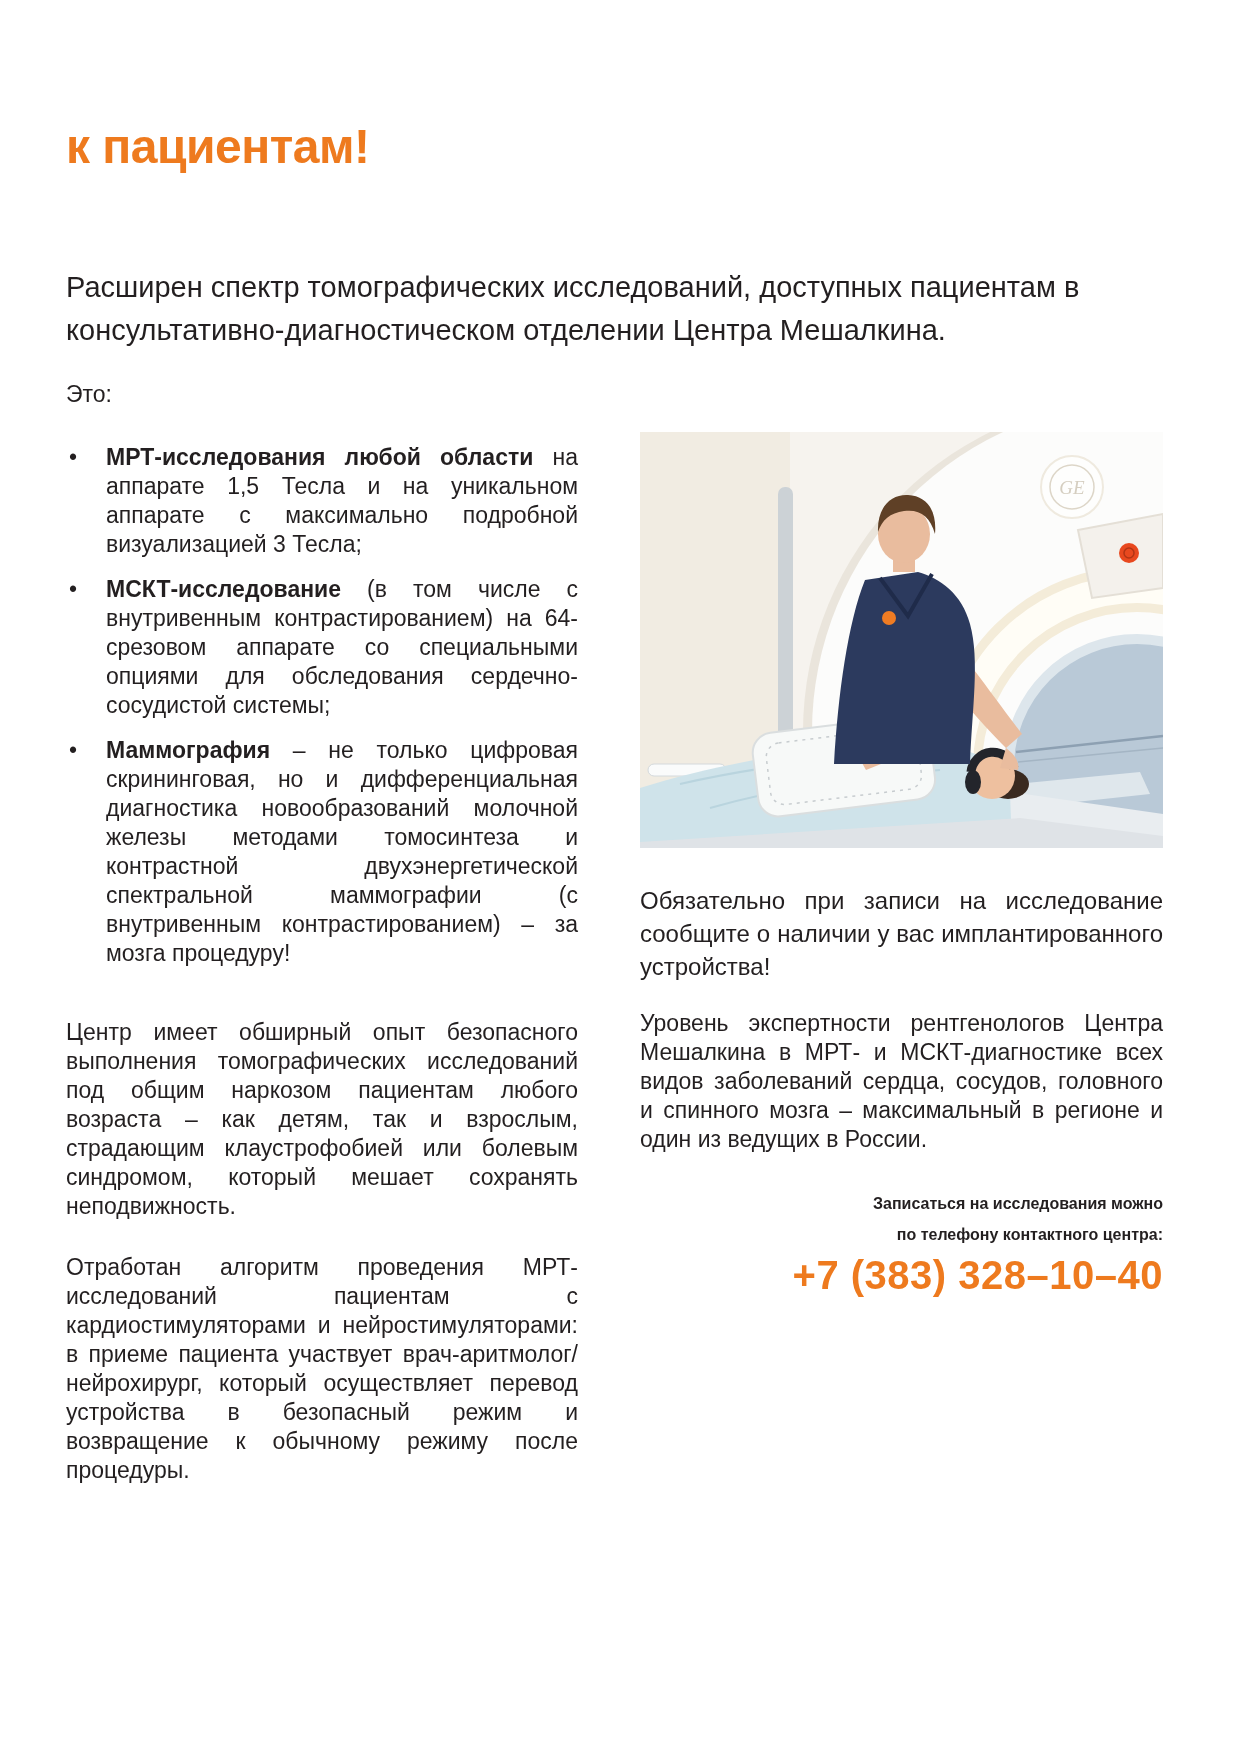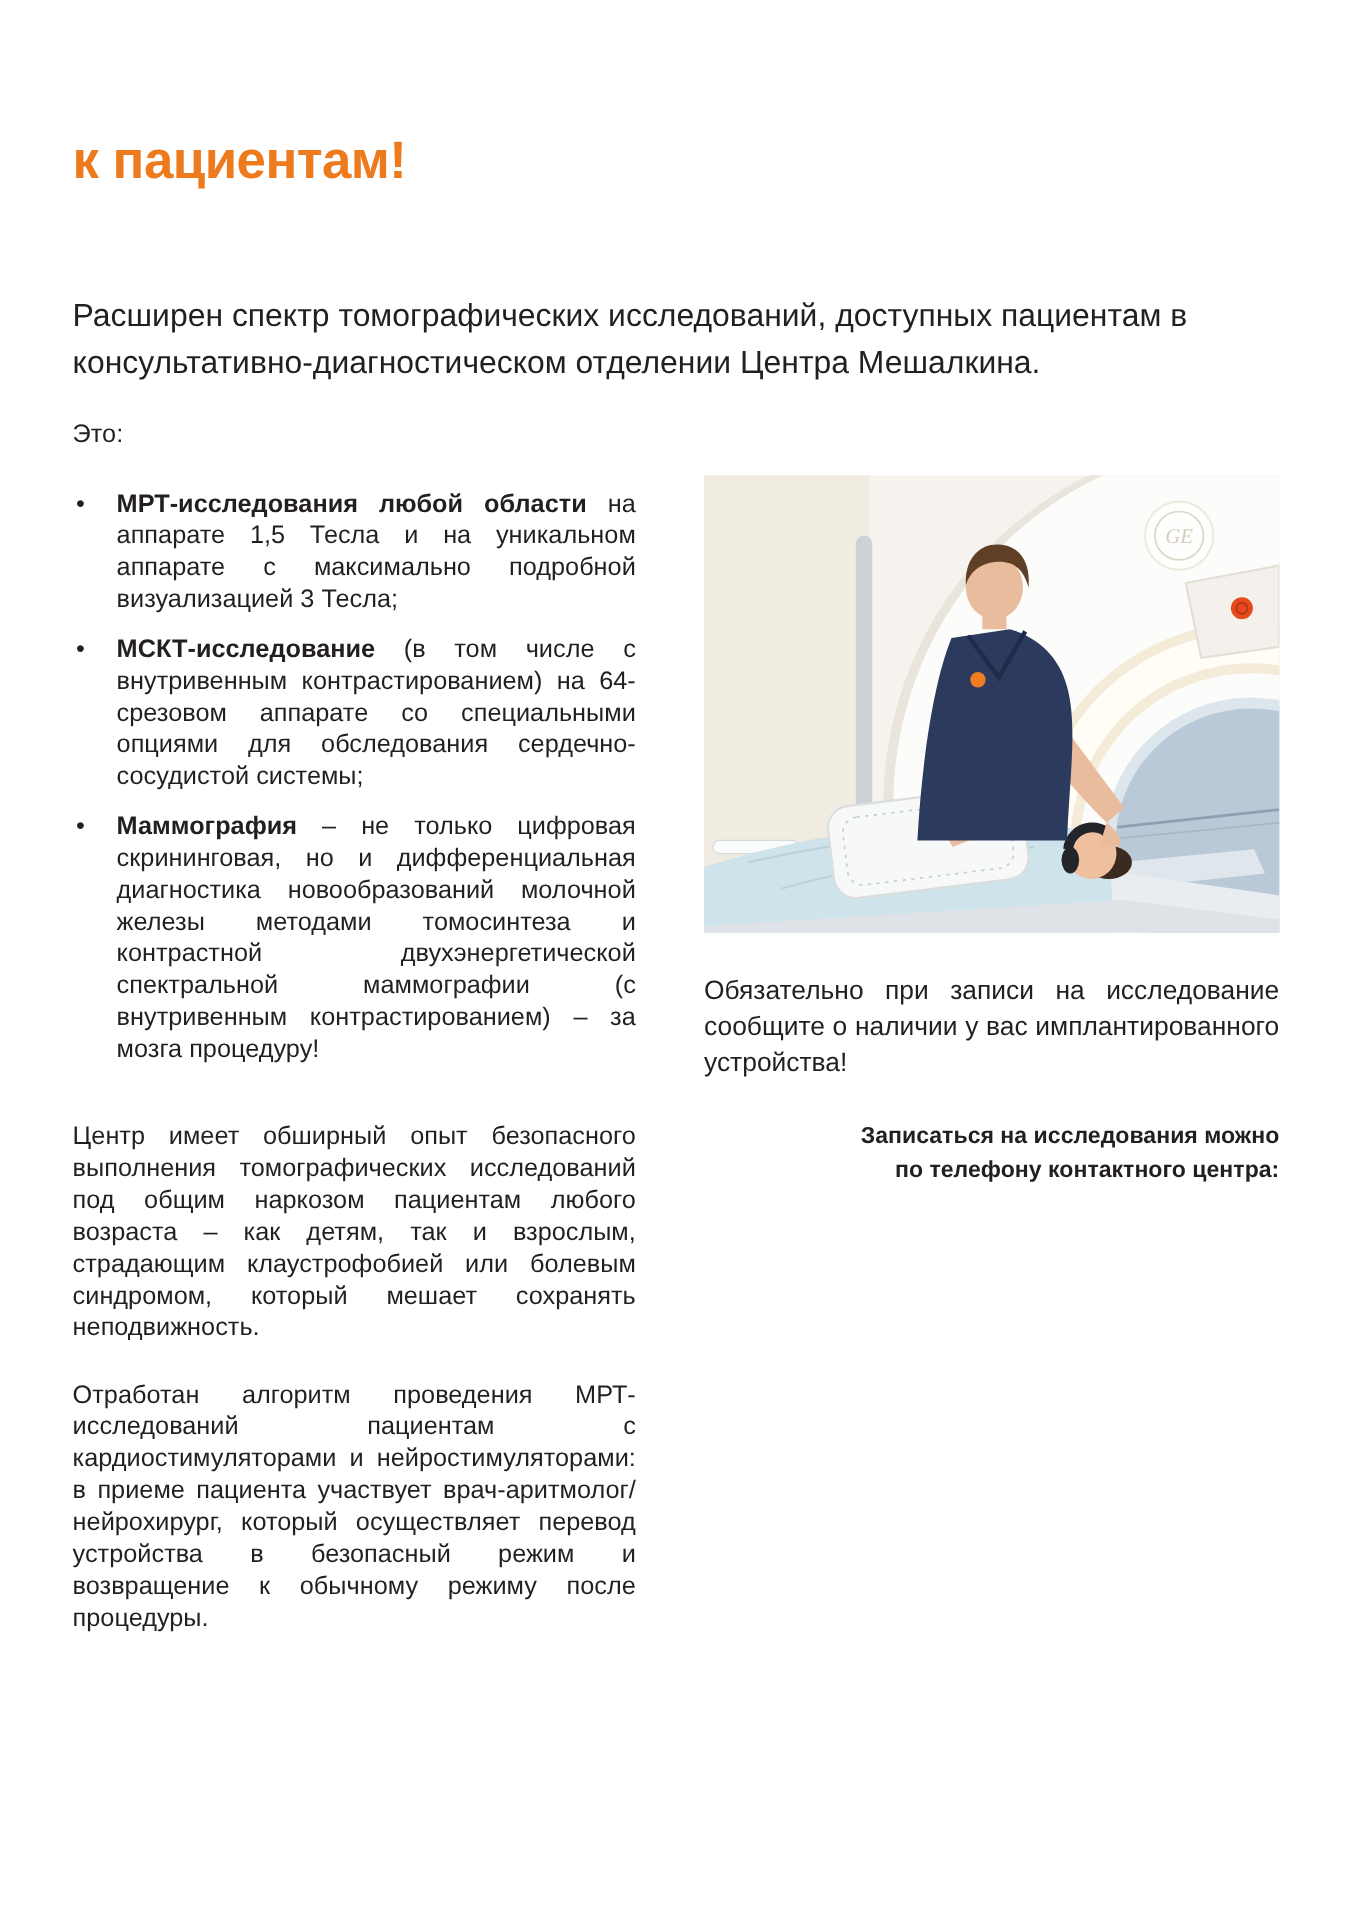--- a/index.html
+++ b/index.html
@@ -42,21 +42,21 @@
   .p-algo{margin-top:32px !important;}
   .photo-wrap{width:523px;height:416px;display:block;}
   .photo-wrap svg{display:block;}
   .note{
     margin:36px 0 0 0;
     font-weight:normal;font-size:24px;line-height:33px;
   }
   .col-right p.para{margin:26px 0 0 0;}
   .signup{
     margin:34px 0 0 0;
-    font-weight:bold;font-size:21px;line-height:31px;text-align:right;
+    font-weight:bold;font-size:16px;line-height:31px;text-align:right;
   }
   .phone{
     margin:2px 0 0 0;
     color:var(--accent,#ee7a1e);
     font-weight:bold;font-size:40px;line-height:46px;text-align:right;
     letter-spacing:0.5px;
   }
   b{font-weight:bold;}
 </style>
 </head>
@@ -151,21 +151,23 @@
         <path d="M238,100 C237,74 252,62 268,63 C288,64 297,80 295,102 C290,84 280,77 264,79 C250,81 242,88 238,100 Z" fill="#5f4026"></path>
 
         <path d="M366,316 C374,322 380,330 378,338 L360,336 Z" fill="#e9bc9e"></path>
 
         <path d="M0,416 L523,416 L523,404 L380,386 L0,410 Z" fill="#dfe3e7"></path>
       </svg>
     </span>
 
     <p class="note">Обязательно при записи на исследование сообщите о наличии у вас имплантированного устройства!</p>
 
+    <p class="para">Уровень экспертности рентгенологов Центра Мешалкина в МРТ- и МСКТ-диагностике всех видов заболеваний сердца, сосудов, головного и спинного мозга – максимальный в регионе и один из ведущих в России.</p>
 
     <div class="signup">
       <span style="display:block">Записаться на исследования можно</span>
       <span style="display:block">по телефону контактного центра:</span>
     </div>
 
+    <div class="phone">+7 (383) 328–10–40</div>
   </div>
 
 </div>
 
 </body></html>

